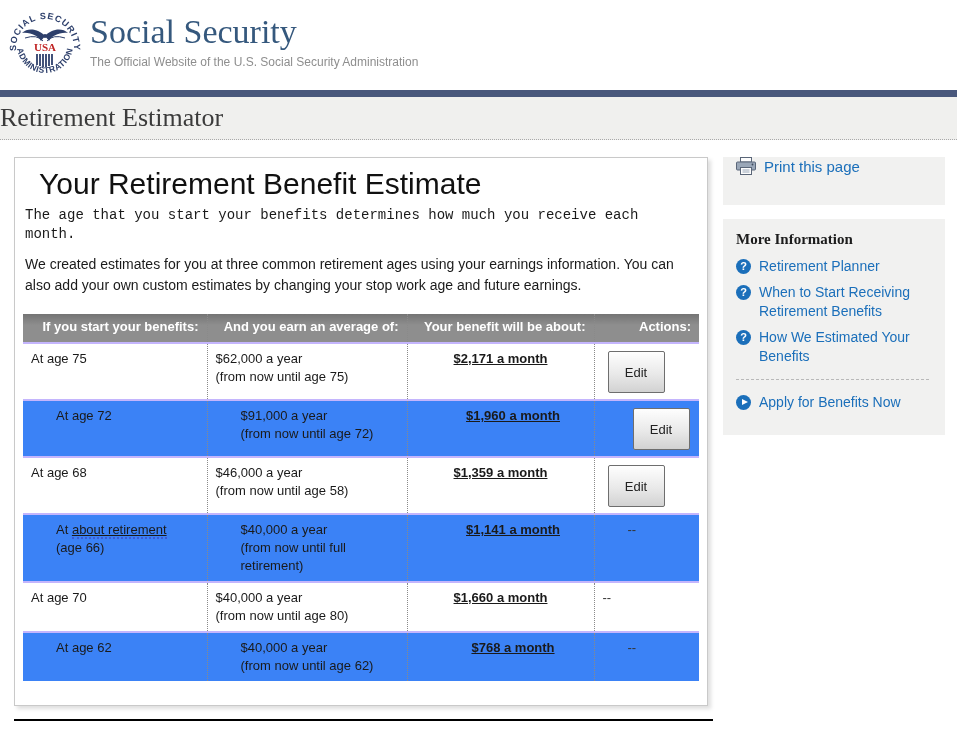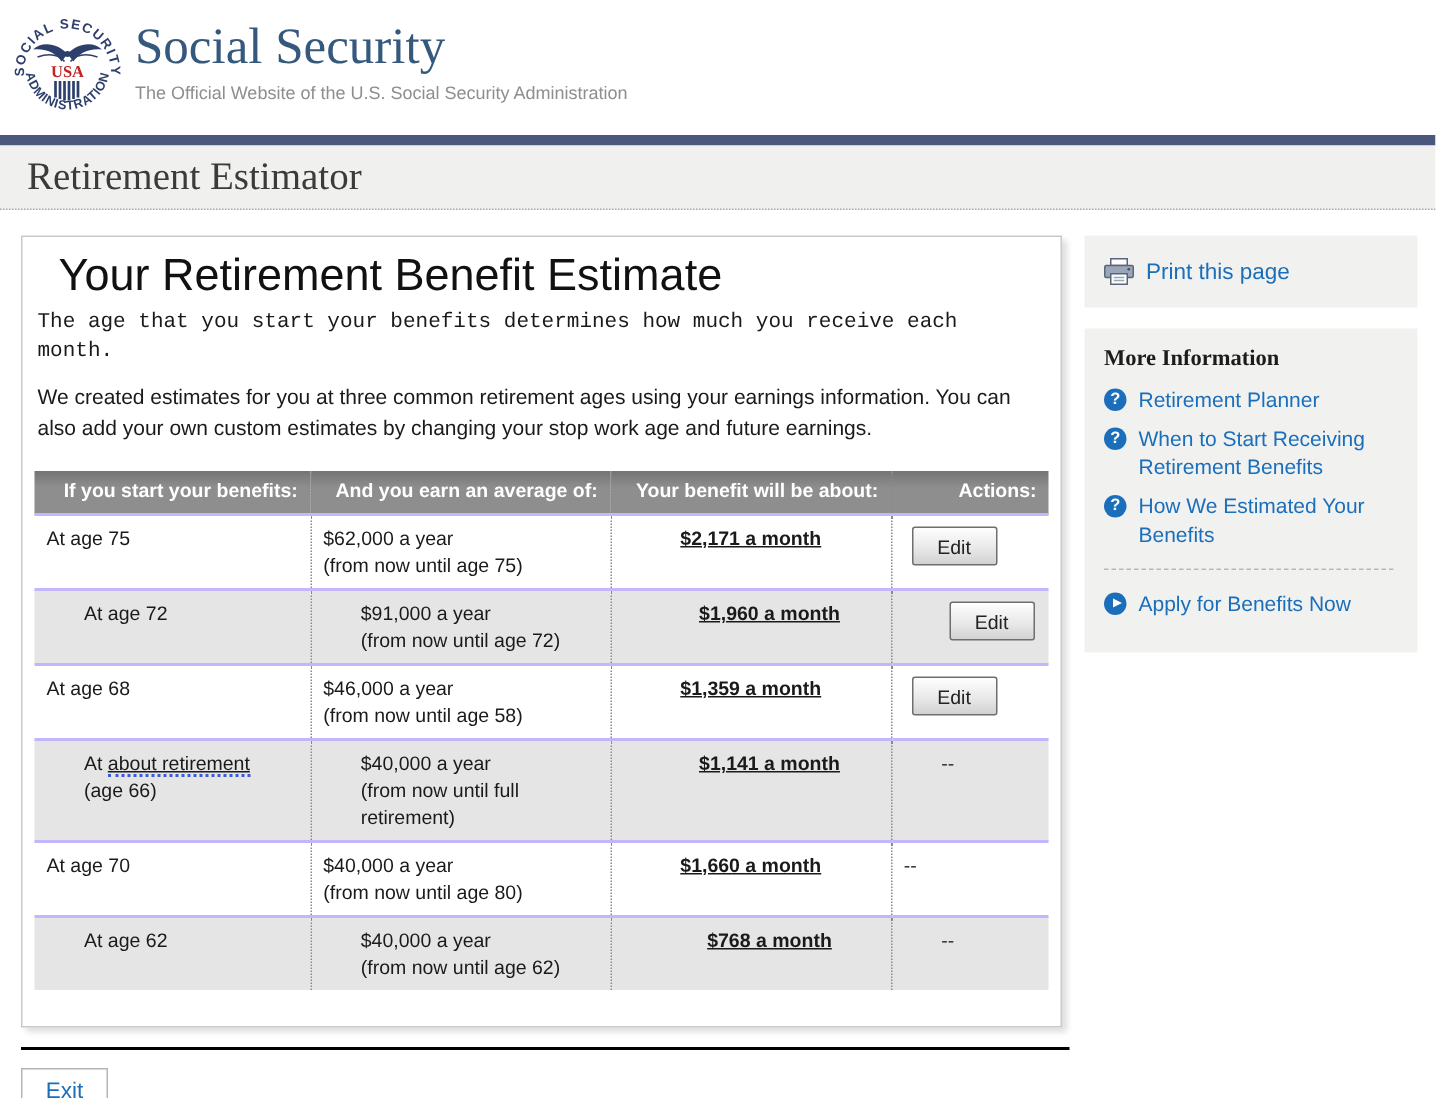--- a/index.html
+++ b/index.html
@@ -7,49 +7,49 @@
 
   
   .site-header { position:relative; height:90px; background:#fff; }
   .logo { position:absolute; left:8px; top:8px; width:74px; height:74px; }
   .brand { position:absolute; left:90px; top:13px; }
   .brand-title { font-family:"Liberation Serif", serif; font-size:34px; line-height:38px; color:#35587d; font-weight:normal; }
   .brand-sub { margin-top:4px; font-size:12px; color:#8e8e8e; }
 
   .blue-bar { height:7px; background:#49587c; }
 
-  .page-band { height:43px; background:#f0f0ee; border-bottom:1px dotted #a9a9a9; display:flex; align-items:center; padding-left:18px; }
+  .page-band { height:43px; background:#f0f0ee; border-bottom:1px dotted #a9a9a9; display:flex; align-items:center; padding-left:0; }
   .page-title { font-family:"Liberation Serif", serif; font-size:26px; color:#3b3b3b; font-weight:normal; }
 
   
   .content { display:flex; align-items:flex-start; padding:17px 0 0 14px; }
   .main-col { width:694px; }
   .estimate-box { background:#fff; border:1px solid #c9c9c9; box-shadow:3px 3px 4px rgba(0,0,0,.13); padding:8px 8px 24px 8px; }
   .box-heading { font-family:Liberation Sans, sans-serif; font-size:30px; line-height:28px; font-weight:normal; color:#111; margin:4px 0 0 16px; }
   .intro1 { margin:8px 2px 0; font-size:14px; line-height:19px;font-family:Liberation Mono, monospace; }
   .intro2 { margin:10px 2px 0; font-size:14px; line-height:21px; max-width:662px; }
 
   
   table.estimates { margin-top:18px; width:676px; border-collapse:collapse; table-layout:fixed; }
   table.estimates th { background:linear-gradient(#747474,#8e8e8e 40%,#8e8e8e); color:#fff; font-size:13px; line-height:18px; text-align:right; vertical-align:top; padding:4px 8px 6px; font-weight:bold; }
   table.estimates td { font-size:13px; line-height:18px; vertical-align:top; padding:6px 8px; height:48px; background:#fff; }
-  table.estimates tr.alt td { background:#e5e5e5;padding-left:33px; }
+  table.estimates tr.alt td { background:#3b82f6;padding-left:33px; }
   table.estimates th + th, table.estimates td + td { border-left:1px dotted #8a8a8a; }
   table.estimates tbody tr td { border-top:2px solid #c4b5fd; }
   td.benefit-cell { text-align:center; font-weight:bold; padding-right:11px;text-decoration:underline; }
   .term-underline { text-decoration:underline; border-bottom:2px dotted #3d5bd6; padding-bottom:0; cursor:help; }
-  .edit-btn { display:inline-block; width:57px; height:26px; margin-left:5px; margin-top:1px; font-family:"Liberation Sans",sans-serif; font-size:13px; color:#222; background:linear-gradient(#fefefe,#e9e9e9 55%,#d2d2d2); border:1px solid #6e6e6e; border-radius:2px; cursor:pointer; }
+  .edit-btn { display:inline-block; width:57px; height:42px; margin-left:5px; margin-top:1px; font-family:"Liberation Sans",sans-serif; font-size:13px; color:#222; background:linear-gradient(#fefefe,#e9e9e9 55%,#d2d2d2); border:1px solid #6e6e6e; border-radius:2px; cursor:pointer; }
   .dash { color:#333; }
 
   .black-rule { width:699px; border:none; border-top:2px solid #000; margin-top:13px; }
   .exit-btn { margin-top:12px; width:58px; height:30px; background:#fff; border:1px solid #b5b5b5; color:#1b6fba; font-size:15px; font-family:"Liberation Sans",sans-serif; cursor:pointer; }
 
   
   .sidebar { width:222px; margin-left:15px; }
-  .print-box { background:#f1f1f0; height:48px; display:flex; align-items:center; padding-left:13px; }
+  .print-box { background:#f1f1f0; height:48px; display:flex; align-items:flex-start; padding-left:13px; }
   .print-link { display:flex; align-items:center; color:#1b6fba; font-size:15px; text-decoration:none; cursor:pointer; }
   .print-link svg { margin-right:8px; }
   .more-box { background:#f1f1f0; margin-top:14px; padding:12px 14px 16px 13px; }
   .more-heading { font-family:"Liberation Serif", serif; font-weight:bold; font-size:15px; color:#1c1c1c; margin-bottom:9px; }
   .info-link { display:block; position:relative; padding-left:23px; color:#1b6fba; font-size:14px; line-height:19px; margin-bottom:7px; text-decoration:none; cursor:pointer; }
   .round-icon { position:absolute; left:0; top:2px; width:15px; height:15px; border-radius:50%; background:#1b6fba; color:#fff; font-size:11px; font-weight:bold; text-align:center; line-height:15px; }
   .round-icon.play::before { content:""; position:absolute; left:5.5px; top:4px; width:0; height:0; border-left:6px solid #fff; border-top:3.5px solid transparent; border-bottom:3.5px solid transparent; }
   .side-divider { border:none; border-top:1px dashed #b9b9b9; margin:13px 2px 13px 0; }
 </style>
 </head>

